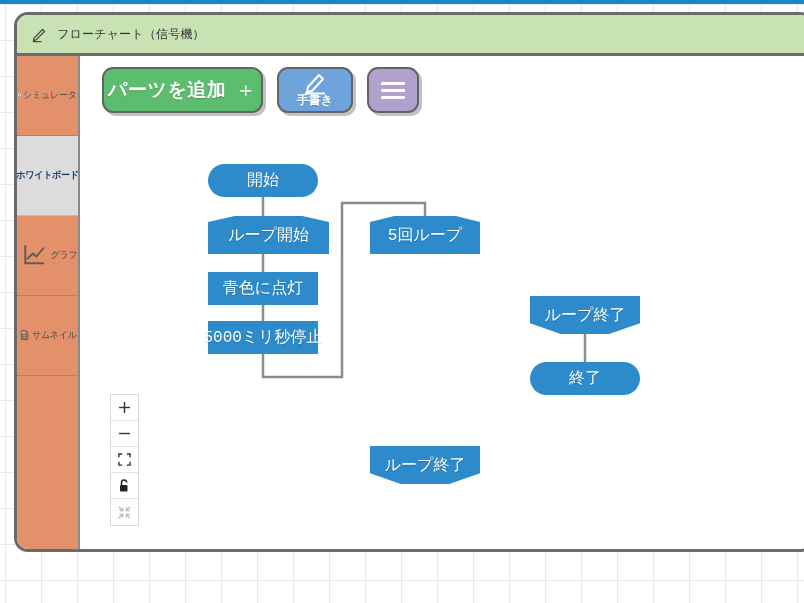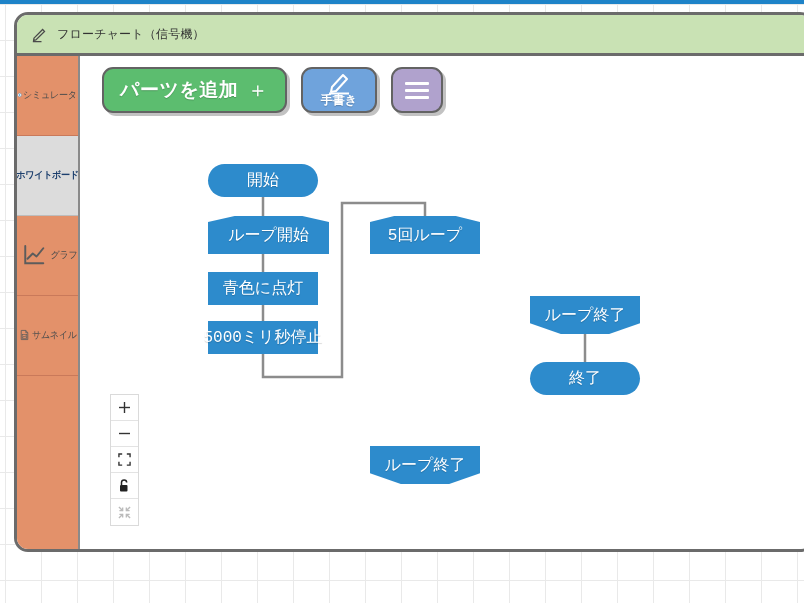--- a/index.html
+++ b/index.html
@@ -135,21 +135,21 @@
     box-shadow: 3px 3px 0 rgba(120,120,120,0.45);
     display: flex;
     align-items: center;
     justify-content: center;
     cursor: pointer;
     user-select: none;
   }
   .btn-add {
     background: #5cbd6f;
     height: 46px;
-    padding: 0 16px;
+    padding: 0 4px;
     color: #ffffff;
     font-size: 19px;
     font-weight: bold;
     letter-spacing: 0.5px;
     text-shadow: 0 1px 1px rgba(0,0,0,0.18);
   }
   .btn-add .plus {
     margin-left: 9px;
     font-size: 21px;
     font-weight: normal;

